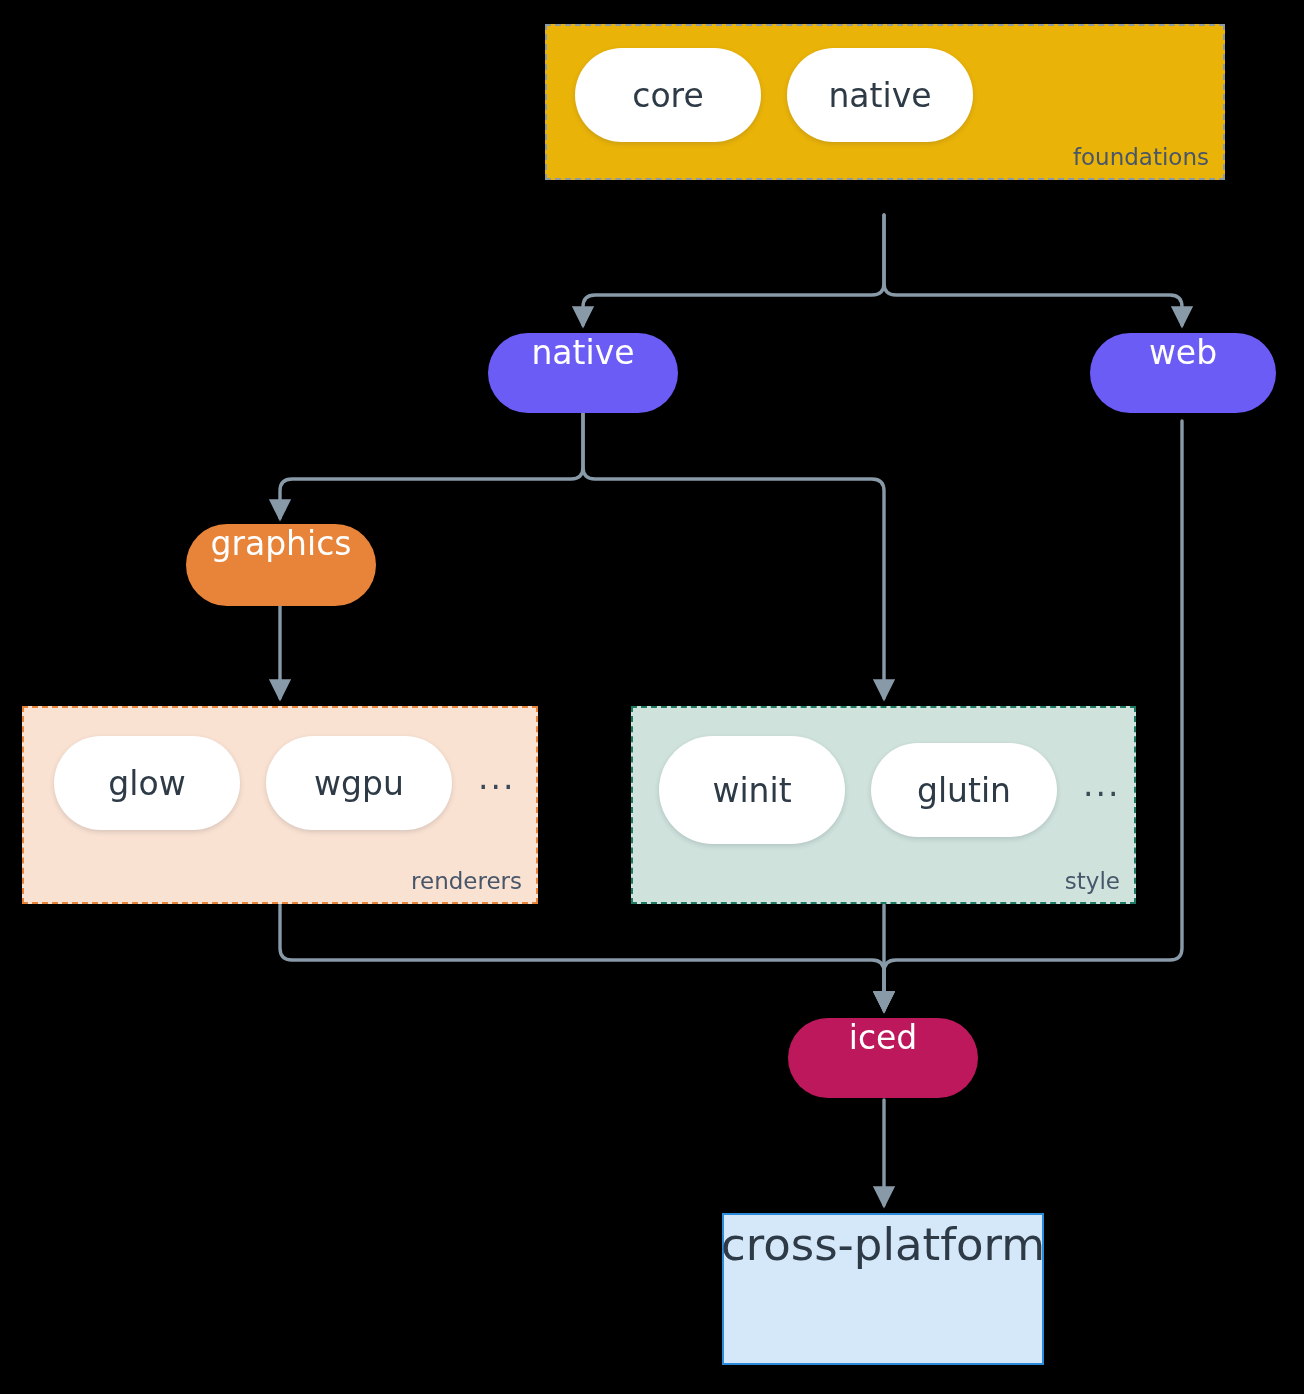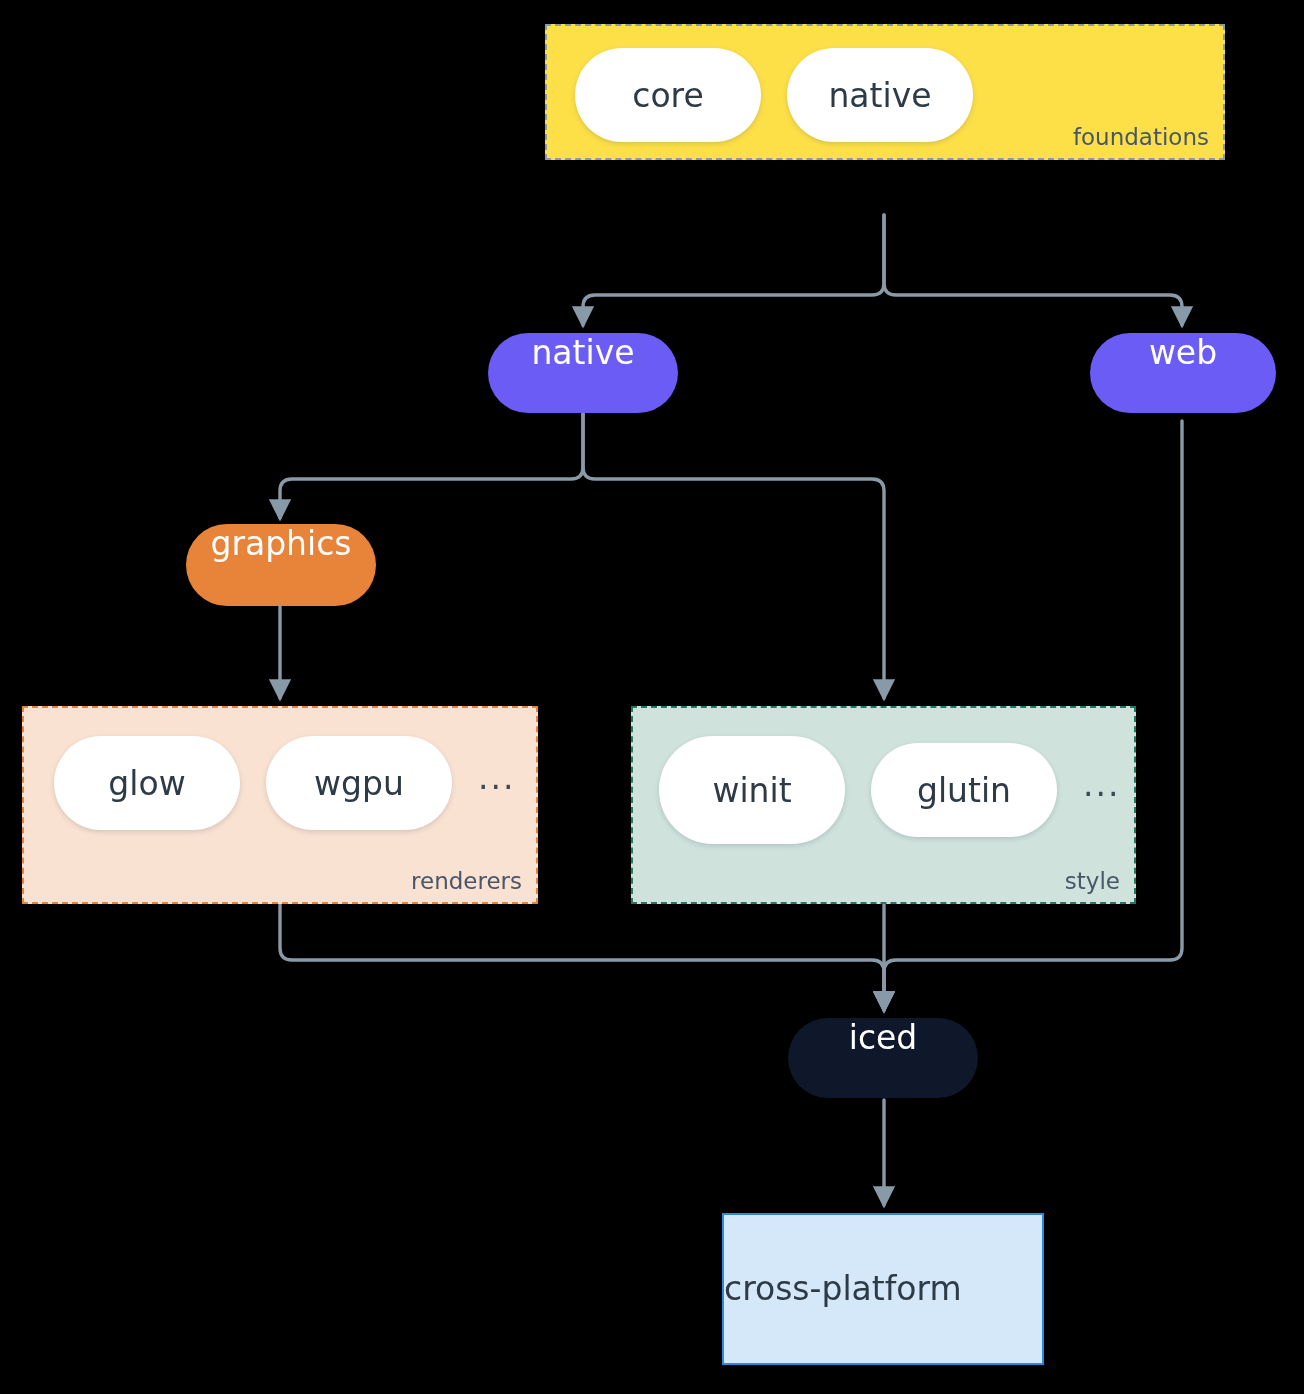--- a/index.html
+++ b/index.html
@@ -83,24 +83,24 @@
   }
   .node-pill {
     border-radius: 44px;
     color: #ffffff;
     font-size: 33px;
   }
   .node-rect {
     border-style: solid;
     border-width: 2px;
     color: #2e3b47;
-    font-size: 33px;
+    font-size: 45px;
     text-align: center;
     line-height: 1.32;
-    flex-direction: column;
+    flex-direction: row;
   }
 </style>
 </head>
 <body>
 
 <div id="diagram">
 
   <svg id="edges" viewBox="0 0 1304 1394" width="1304" height="1394">
     <defs>
       <marker id="arrow" viewBox="0 0 10 10" refX="8.4" refY="5" markerWidth="6.6" markerHeight="6.6" orient="auto-start-reverse">
@@ -122,22 +122,22 @@
       <path d="M 280 905 L 280 948 Q 280 960 292 960 L 872 960 Q 884 960 884 972 L 884 1010" marker-end="url(#arrow)"></path>
 
       <path d="M 884 905 L 884 1010" marker-end="url(#arrow)"></path>
 
       <path d="M 1182 421 L 1182 948 Q 1182 960 1170 960 L 896 960 Q 884 960 884 972 L 884 1010" marker-end="url(#arrow)"></path>
 
       <path d="M 884 1100 L 884 1205" marker-end="url(#arrow)"></path>
     </g>
   </svg>
 
-  <div class="cluster" style="left:545px; top:24px; width:680px; height:136px;
-              background:#fde047; border-color:#8c9aa8;">
+  <div class="cluster" style="left:545px; top:24px; width:680px; height:156px;
+              background:#eab308; border-color:#8c9aa8;">
     <div class="cluster-items" style="left:28px; top:22px;">
       <div class="pill" style="width:186px; height:94px;">
         <span>core</span>
       </div>
       <div class="pill" style="width:186px; height:94px;">
         <span>native</span>
       </div>
     </div>
     <div class="cluster-label">foundations</div>
   </div>
@@ -175,21 +175,21 @@
   </div>
 
   <div class="node node-pill" style="left:186px; top:524px; width:190px; height:82px; background:#e8833a;">
     <span>graphics</span>
   </div>
 
   <div class="node node-pill" style="left:1090px; top:333px; width:186px; height:80px; background:#6b5cf6;">
     <span>web</span>
   </div>
 
-  <div class="node node-pill" style="left:788px; top:1018px; width:190px; height:80px; background:#0f172a;">
+  <div class="node node-pill" style="left:788px; top:1018px; width:190px; height:80px; background:#be185d;">
     <span>iced</span>
   </div>
 
   <div class="node node-rect" style="left:722px; top:1213px; width:322px; height:152px;
               background:#d5e8fa; border-color:#2b8ada;">
     <span>cross-platform</span>
   </div>
 
 </div>
 

